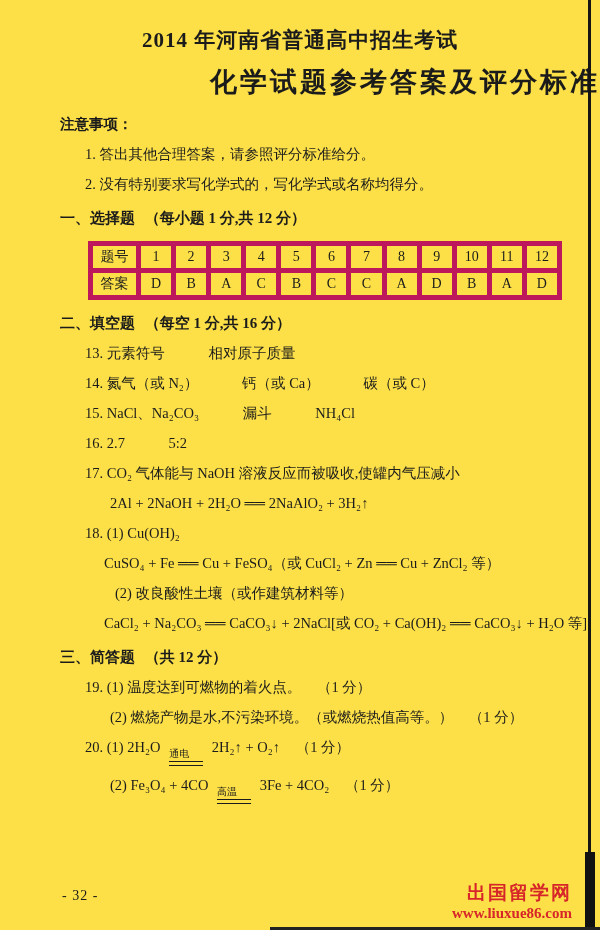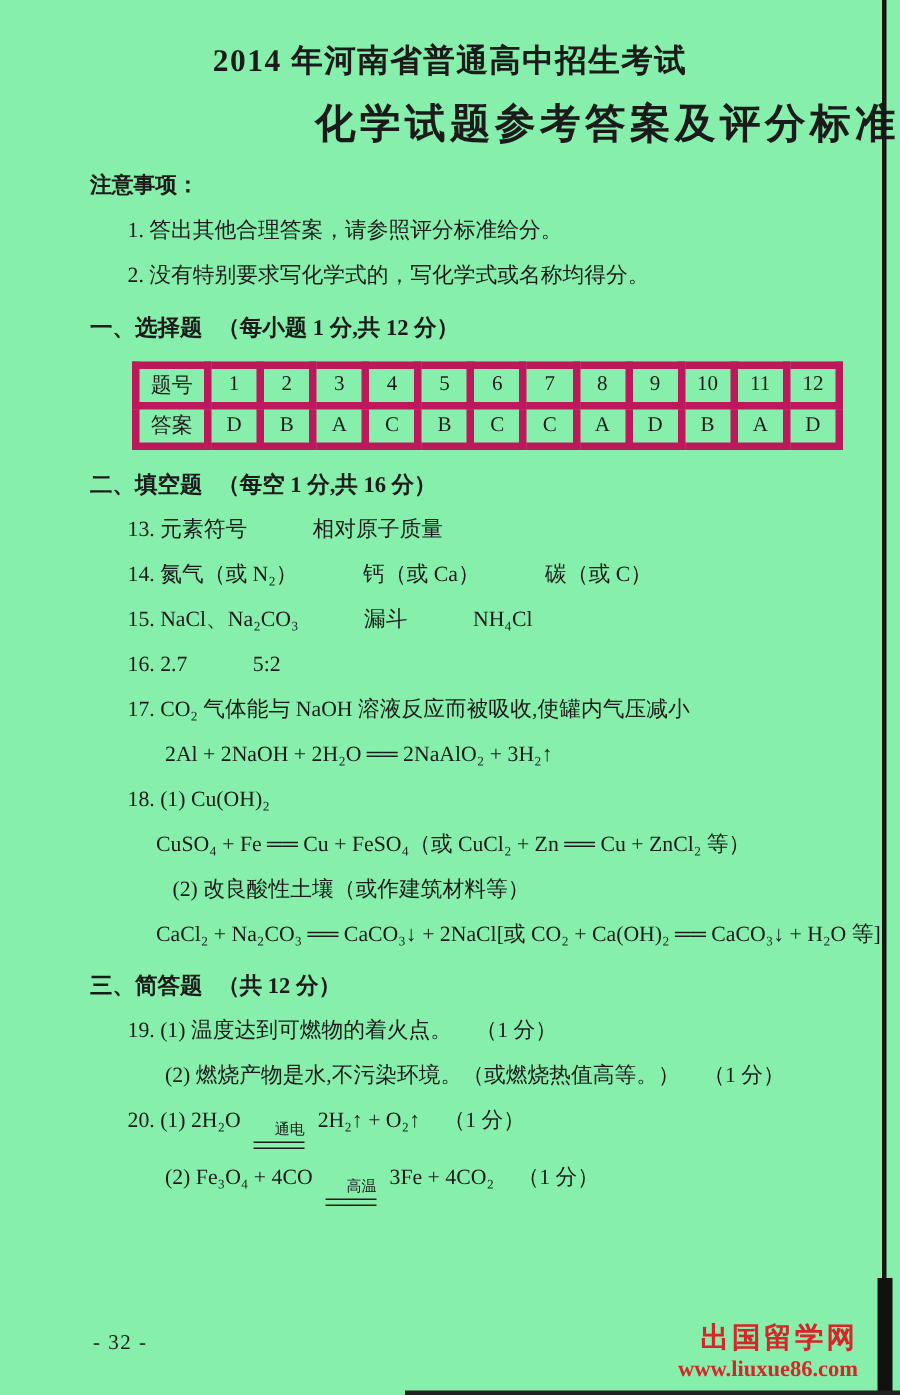--- a/index.html
+++ b/index.html
@@ -3,21 +3,21 @@
 <meta charset="utf-8">
 <style>
   * { margin:0; padding:0; box-sizing:border-box; }
   html,body { width:600px; }
   body {
     background:#d8d8d4;
     font-family:"Liberation Serif","DejaVu Serif",serif;
   }
   .page {
     position:relative; width:600px; height:930px;
-    background:#86efac; color:#1b1b1b; overflow:hidden;
+    background:#fde047; color:#1b1b1b; overflow:hidden;
   }
   
   .scan-right { position:absolute; top:0; right:9px; width:3px; height:100%; background:#151515; }
   .scan-right-thick { position:absolute; right:5px; top:852px; width:10px; height:78px; background:#111; }
   .scan-bottom { position:absolute; bottom:0; left:270px; right:0; height:3px; background:#222; }
 
   .title {
     text-align:center; padding-top:26px; font-size:21px; font-weight:bold;
     letter-spacing:1px;
   }
@@ -42,21 +42,21 @@
   .score { margin-left:12px; }
 
   table.answers {
     border-collapse:collapse; table-layout:fixed; width:474px;
     margin:13px 0 12px 28px; text-align:center; font-size:14px;
   }
   table.answers td { border:5px solid #be185d; height:27px; }
   table.answers td.rowhead { width:48px; }
 
   .eqsign {
-    display:inline-flex; flex-direction:column; align-items:flex-end;
+    display:inline-flex; flex-direction:column; align-items:flex-start;
     vertical-align:-5px; margin:0 5px;
   }
   .eqsign .cond { font-size:10px; line-height:10px; margin-bottom:2px; font-family:"Liberation Serif","DejaVu Serif",serif; }
   .eqsign .dbar { width:34px; height:5px; border-top:1.5px solid #1b1b1b; border-bottom:1.5px solid #1b1b1b; }
   .eqsign.short .dbar { width:24px; }
 
   .footer-page { position:absolute; left:62px; bottom:26px; font-size:14px; letter-spacing:1px; }
   .watermark { position:absolute; right:28px; bottom:8px; text-align:right; color:#d7262a; }
   .watermark .wm-name { font-size:19px; font-weight:bold; letter-spacing:2px; line-height:22px;margin-top:40px; }
   .watermark .wm-url { font-size:15px; font-weight:bold; line-height:18px; }

